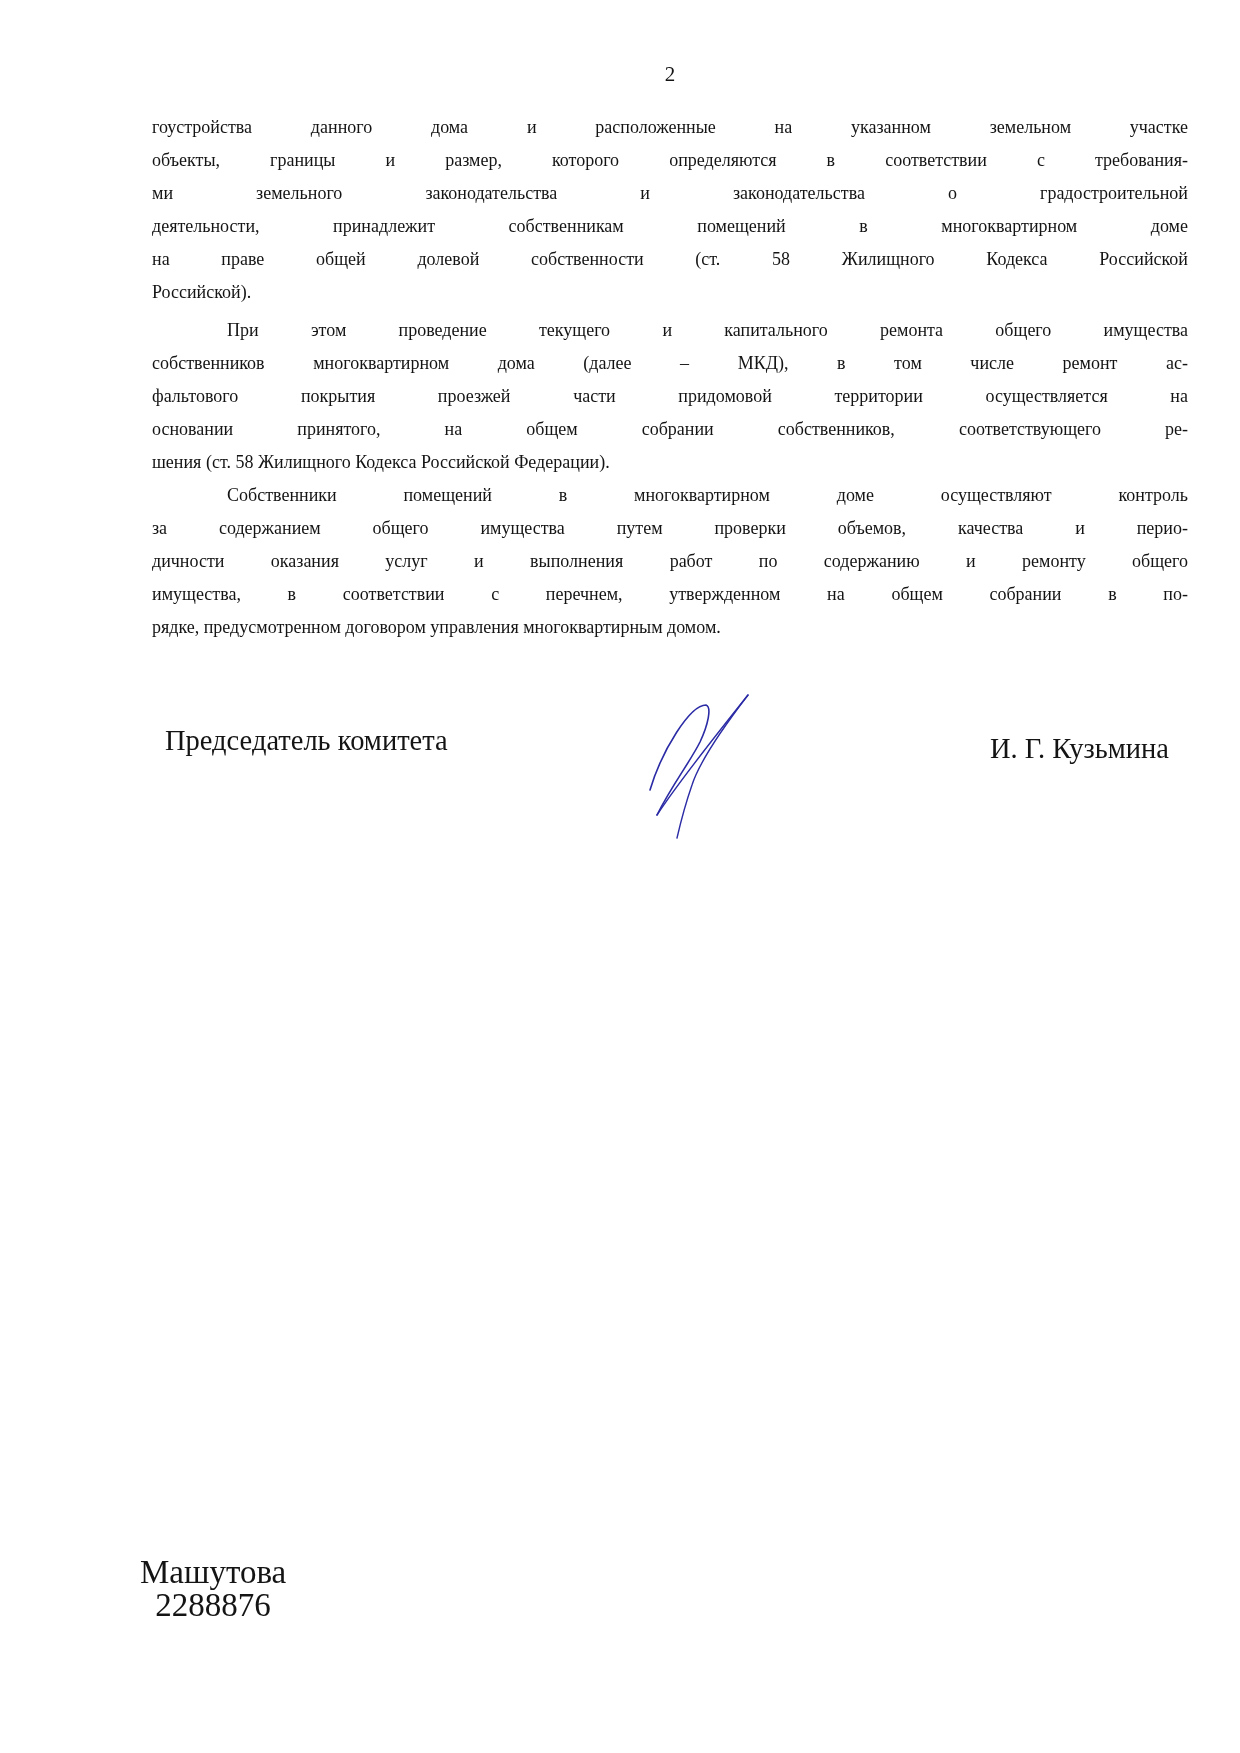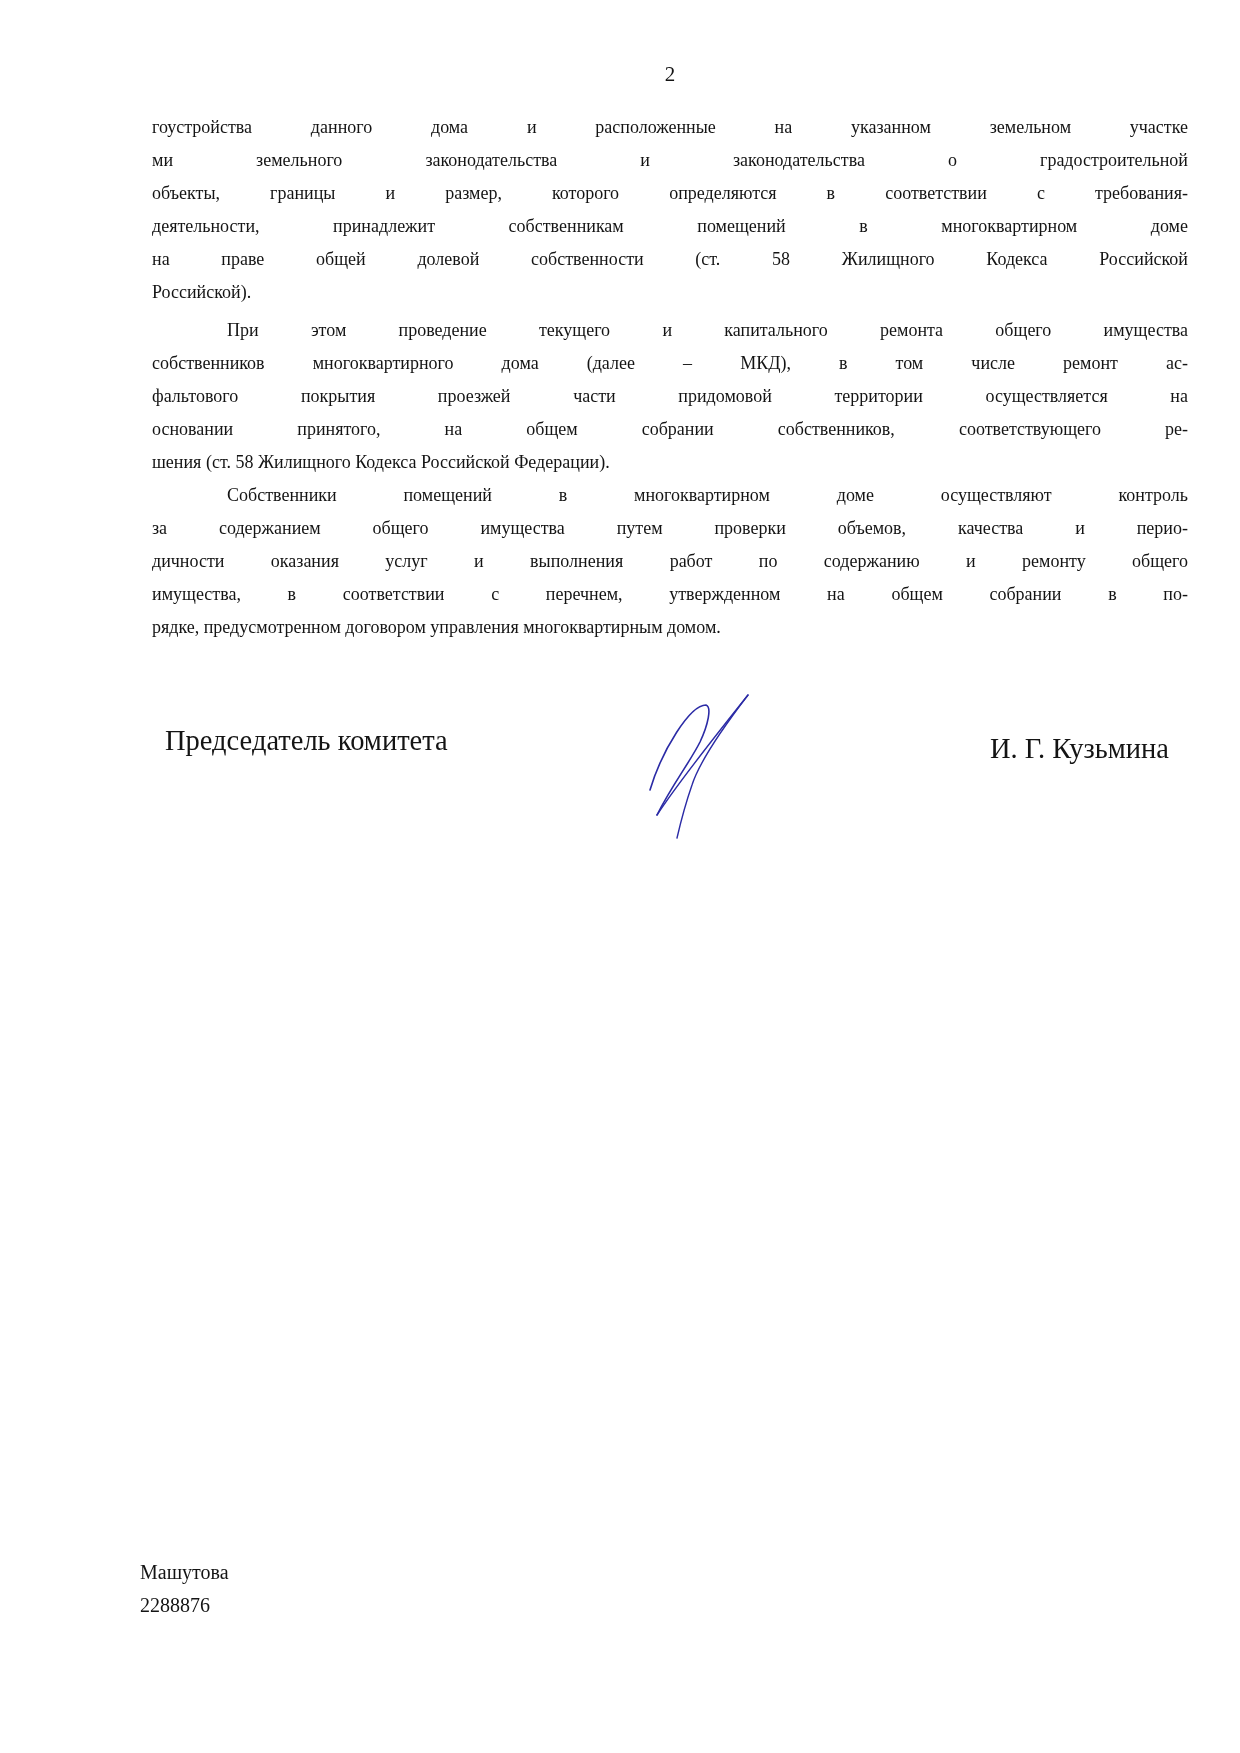--- a/index.html
+++ b/index.html
@@ -67,42 +67,43 @@
       position: absolute;
       left: 600px;
       top: 680px;
       width: 200px;
       height: 180px;
     }
     .executor {
       position: absolute;
       left: 140px;
       top: 1556px;
-      font-size: 20px;
+      font-size: 33px;
       line-height: 33px;
+      text-align: center;
     }
   </style>
 </head>
 <body>
 
 <div class="page-number">2</div>
 
 <div class="body-text">
   <div class="paragraph">
     <span class="line" style="white-space: normal;">гоустройства данного дома и расположенные на указанном земельном участке</span>
+    <span class="line" style="white-space: normal;">объекты, границы и размер, которого определяются в соответствии с требования-</span>
     <span class="line" style="white-space: normal;">ми земельного законодательства и законодательства о градостроительной</span>
-    <span class="line" style="white-space: normal;">объекты, границы и размер, которого определяются в соответствии с требования-</span>
     <span class="line" style="white-space: normal;">деятельности, принадлежит собственникам помещений в многоквартирном доме</span>
     <span class="line" style="white-space: normal;">на праве общей долевой собственности (ст. 58 Жилищного Кодекса Российской</span>
     <span class="line last" style="white-space: normal;">Российской).</span>
   </div>
   <div class="para-gap"></div>
   <div class="paragraph">
     <span class="line indent" style="white-space: normal;">При этом проведение текущего и капитального ремонта общего имущества</span>
-    <span class="line" style="white-space: normal;">собственников многоквартирного дома (далее – МКД), в том числе ремонт ас-</span>
+    <span class="line" style="white-space: normal;">собственников многоквартирном дома (далее – МКД), в том числе ремонт ас-</span>
     <span class="line" style="white-space: normal;">фальтового покрытия проезжей части придомовой территории осуществляется на</span>
     <span class="line" style="white-space: normal;">основании принятого, на общем собрании собственников, соответствующего ре-</span>
     <span class="line last" style="white-space: normal;">шения (ст. 58 Жилищного Кодекса Российской Федерации).</span>
   </div>
   <div class="paragraph">
     <span class="line indent" style="white-space: normal;">Собственники помещений в многоквартирном доме осуществляют контроль</span>
     <span class="line" style="white-space: normal;">за содержанием общего имущества путем проверки объемов, качества и перио-</span>
     <span class="line" style="white-space: normal;">дичности оказания услуг и выполнения работ по содержанию и ремонту общего</span>
     <span class="line" style="white-space: normal;">имущества, в соответствии с перечнем, утвержденном на общем собрании в по-</span>
     <span class="line last" style="white-space: normal;">рядке, предусмотренном договором управления многоквартирным домом.</span>

